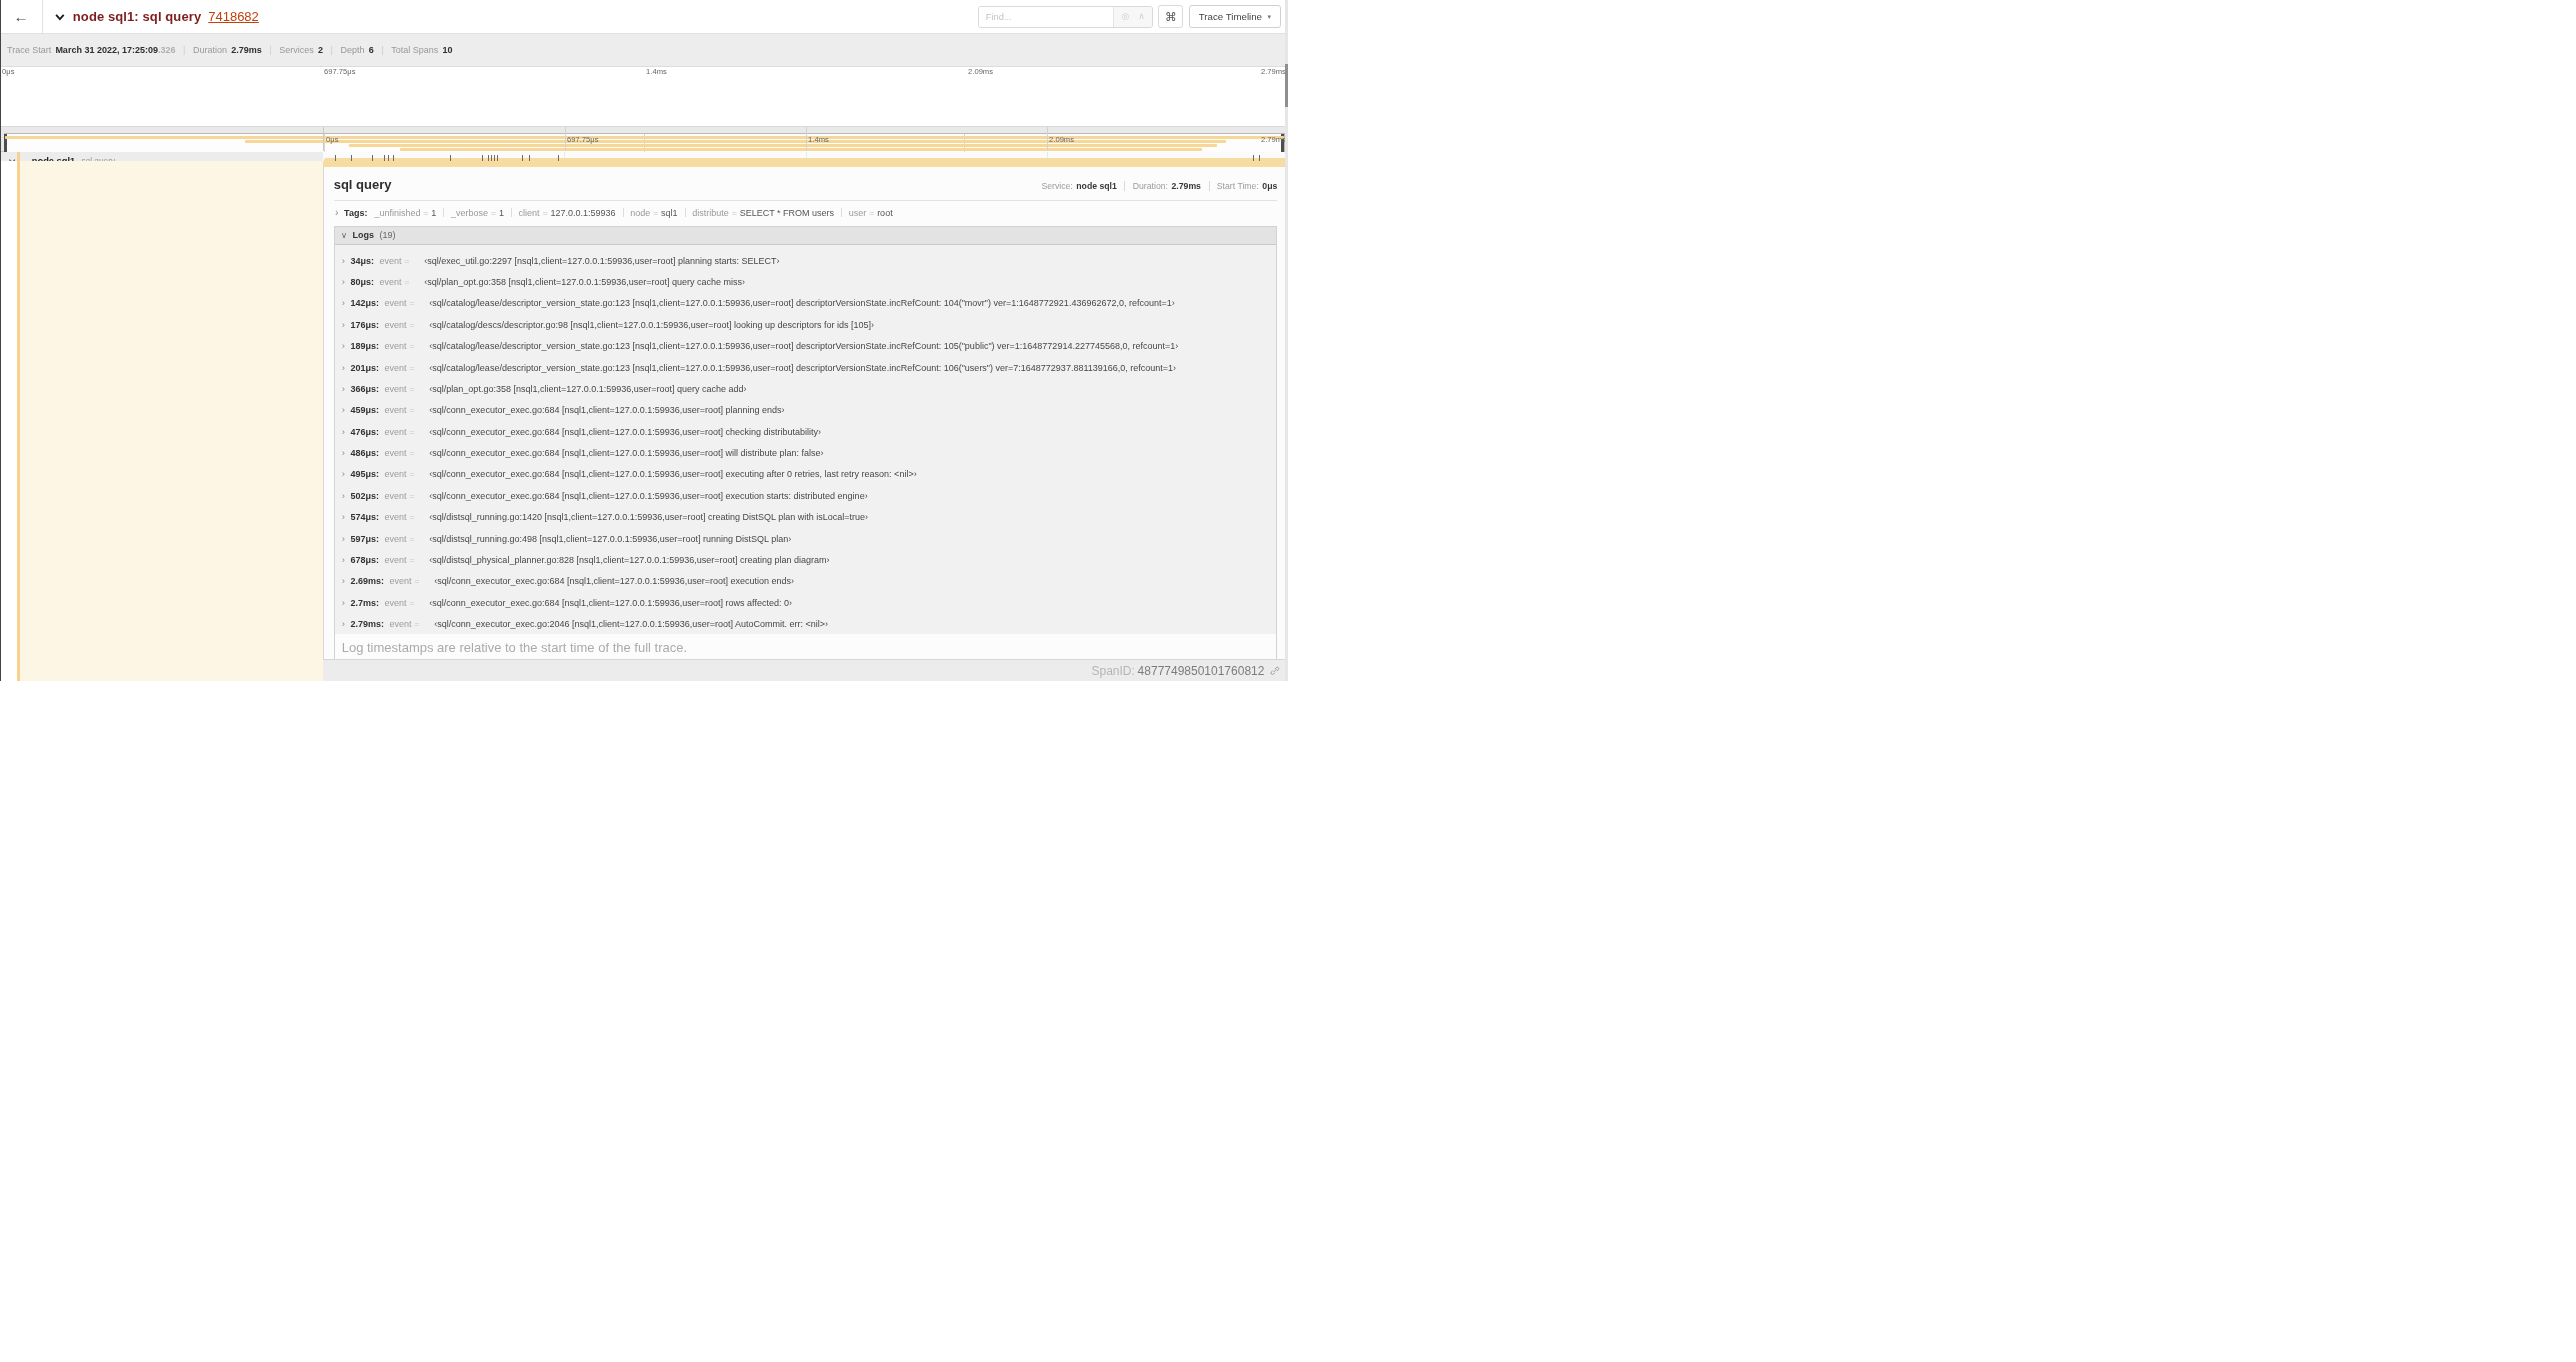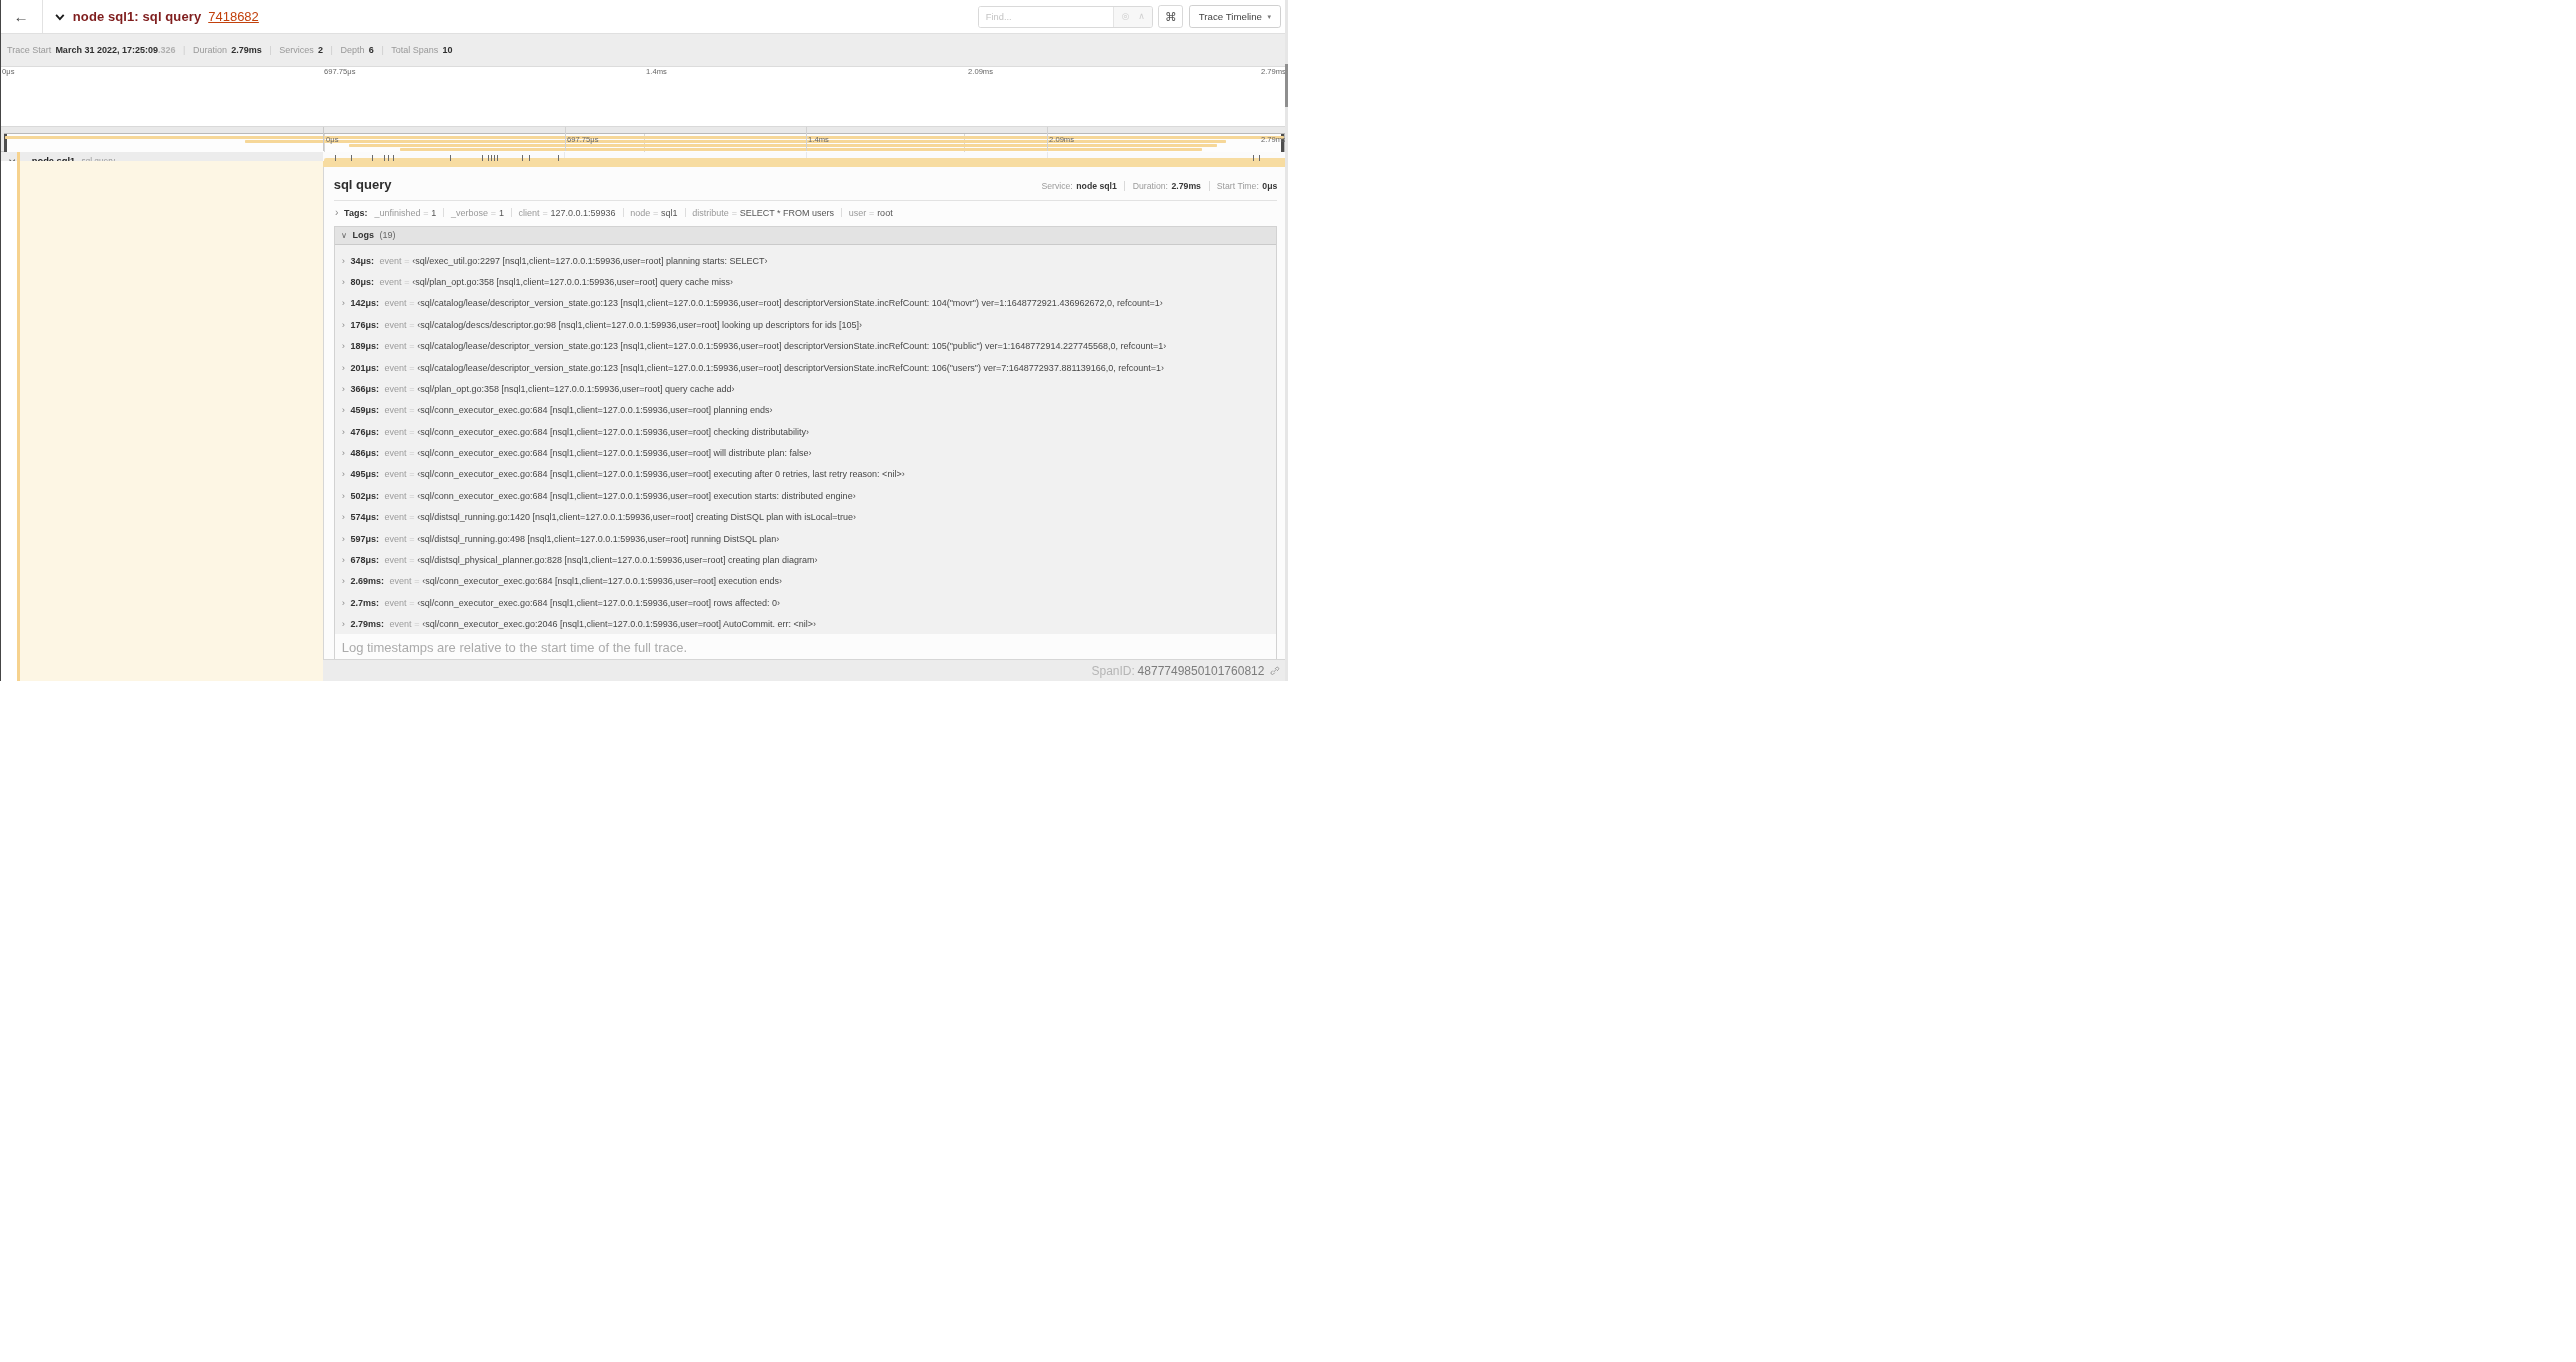--- a/index.html
+++ b/index.html
@@ -100,21 +100,21 @@
                  font-size: 9px; display: flex; align-items: center; gap: 5.5px; cursor: pointer; }
   .logs-chevron { color: #666; font-size: 8.3px; }
   .logs-title { font-weight: bold; color: #333; }
   .logs-count { color: #666; }
   .logs-body { background: #f1f1f1; padding: 4.8px 0 0; }
   .log-row { display: flex; align-items: baseline; padding: 5.2px 7px; font-size: 9px; cursor: pointer; white-space: nowrap; }
   .log-chevron { color: #888; margin-right: 5.5px; font-size: 9.7px; }
   .log-t { font-weight: bold; color: #333; margin-right: 5.5px; }
   .log-key { color: #9c9c9c; margin-right: 2.8px; }
   .log-eq { color: #c7c7c7; margin-right: 2.8px; }
-  .log-msg { color: #474747; }
+  .log-msg { color: #474747; margin-left: 12px; }
   .logs-footer { font-size: 13px; color: #ababab; padding: 6.2px 7px 7px; }
   .spanid-row { height: 22px; display: flex; align-items: center; justify-content: flex-end;
                 padding-right: 8.3px; font-size: 12px; gap: 2.8px; }
   .spanid-label { color: #b5b5b5; }
   .spanid-value { color: #7c7c7c; }
   .spanid-link { margin-left: 2.8px; cursor: pointer; display: flex; }
   
   .left-edge { position: absolute; left: 0; top: 0; bottom: 0; width: 1.4px; background: #454545; z-index: 60; }
   .right-edge { position: absolute; right: 0; top: 0; bottom: 0; width: 3.5px; background: #e6e6e6; z-index: 59; }
   .right-edge .thumb { position: absolute; top: 64px; height: 43px; width: 100%; background: #8f8f8f; }

